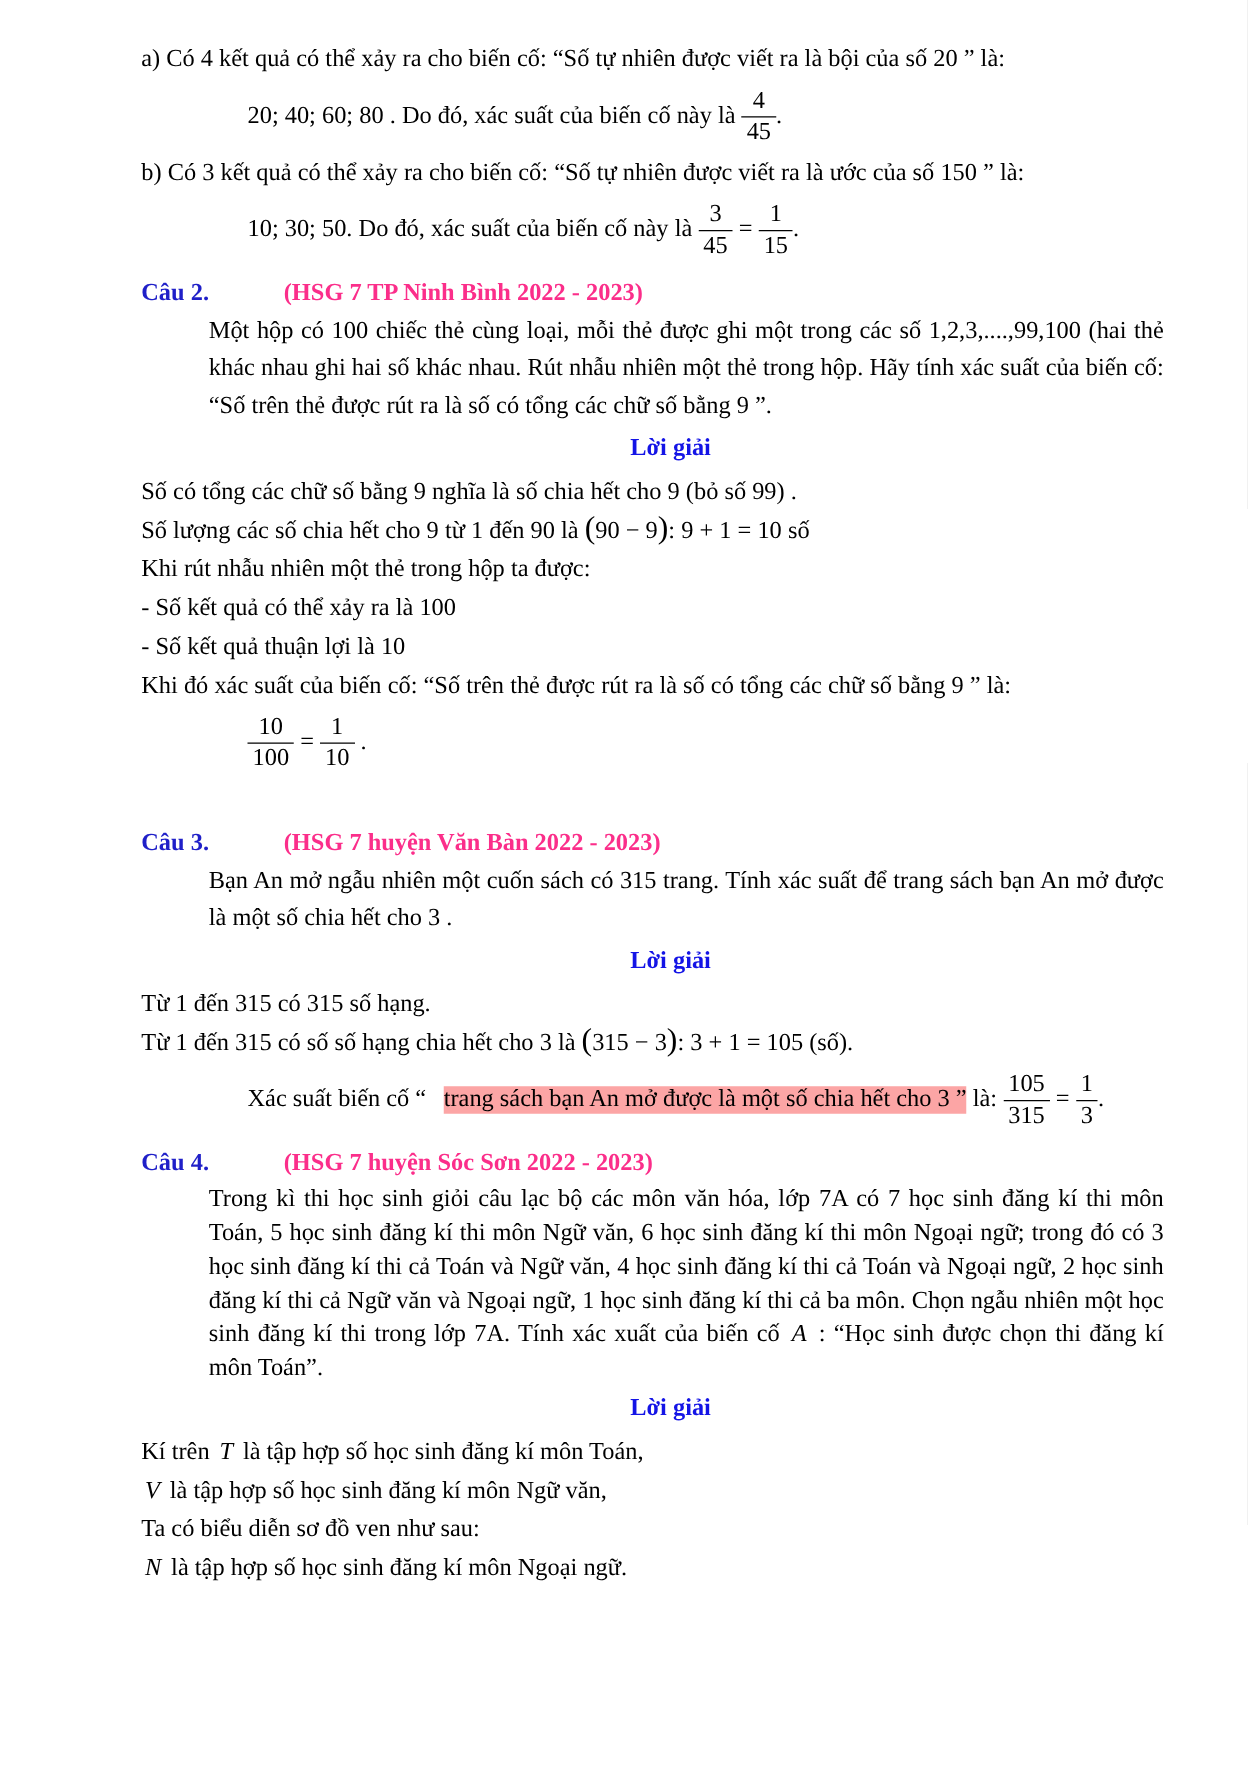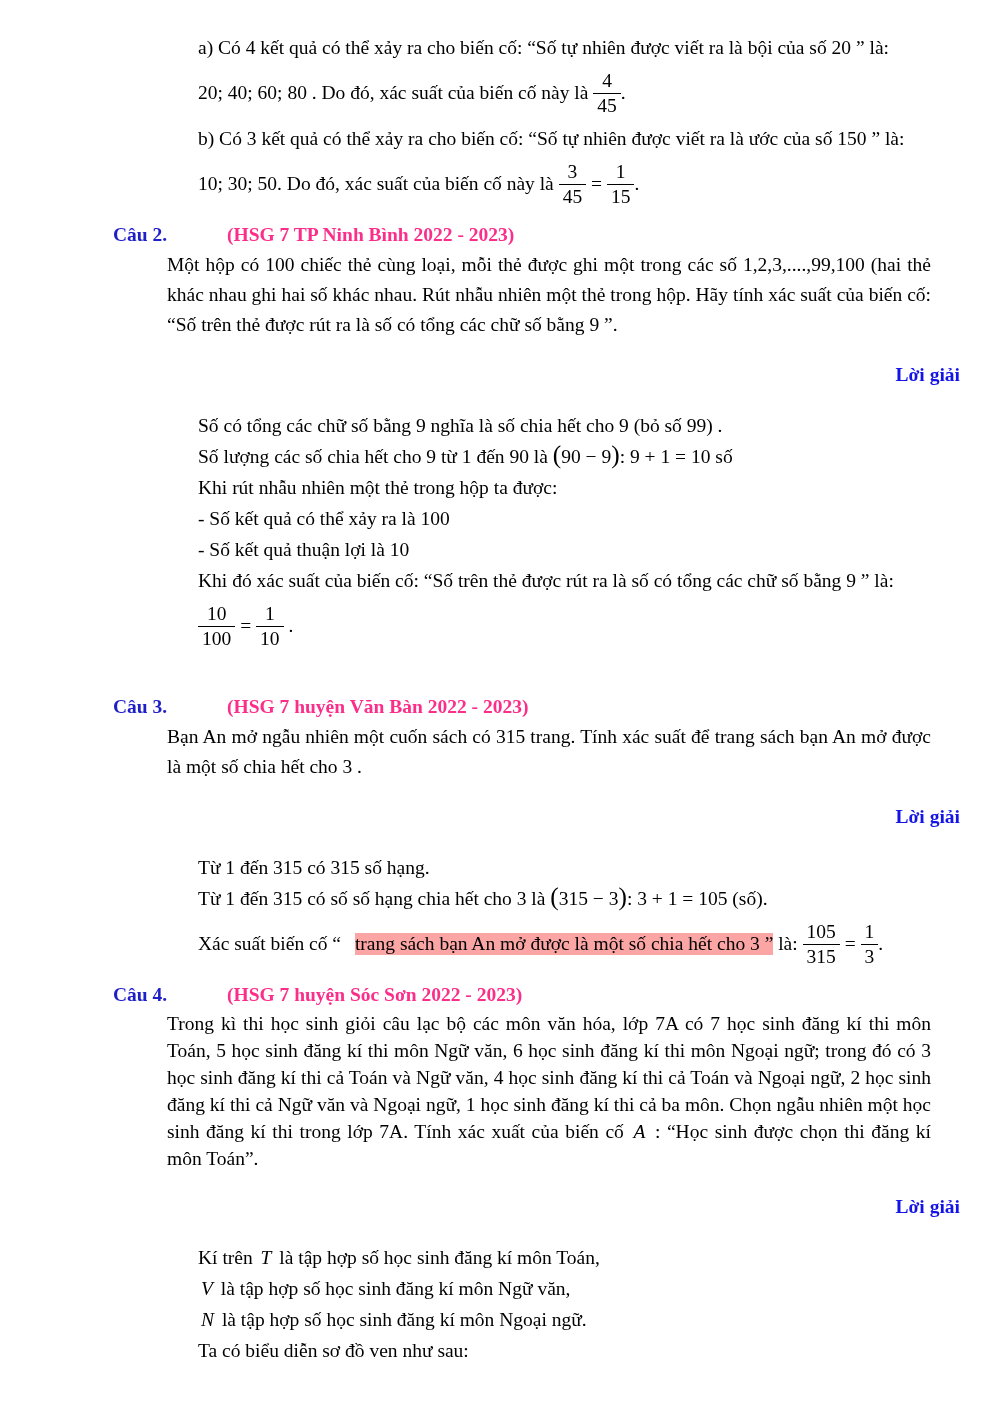--- a/index.html
+++ b/index.html
@@ -2,28 +2,28 @@
 <html style="--hdr-blue: #1f1fc8; --src-pink: #fb2e8a; --sol-blue: #1414e6;"><head>
 <meta charset="utf-8">
 <style>
   html,body{margin:0;padding:0;background:#e8e8e8;}
   .page{
     width:998px;height:1420px;background:#fff;box-sizing:border-box;
     padding:32px 38px 0 113px;overflow:hidden;
     font-family:"Liberation Serif",serif;font-size:19.5px;color:#000;
     margin:0 auto;position:relative;
   }
-  .line{margin-left:85px;line-height:31px;white-space:pre;}
+  .line{line-height:31px;white-space:pre;}
   .fline{margin-left:85px;display:flex;align-items:center;min-height:60px;white-space:pre;}
   .para{margin-left:54px;width:764px;text-align:justify;line-height:30px;}
   .para.tight{line-height:27px;}
   .hdr{display:flex;line-height:30px;margin-top:6px;font-weight:bold;gap:29px;}
   .hdr .ql{color:var(--hdr-blue,#1f1fc8);width:85px;flex:0 0 85px;}
   .hdr .qs{color:var(--src-pink,#fb2e8a);}
-  .sol{text-align:right;font-weight:bold;color:var(--sol-blue,#1414e6);line-height:30px;margin:20px 0;}
+  .sol{text-align:center;font-weight:bold;color:var(--sol-blue,#1414e6);line-height:30px;margin:4px 0;}
   .frac{display:inline-flex;flex-direction:column;align-items:center;line-height:1.22;vertical-align:middle;}
   .frac .n{padding:0 4px;}
   .frac .d{padding:0 4px;border-top:1.6px solid #000;}
   .bp{font-size:1.3em;line-height:1;}
   .var{font-style:italic;padding:0 3px;}
   .hl{background:#fca5a5;margin-left:14px;}
   .sp{height:30px;}
   .ind{}
 </style>
 </head>
@@ -58,15 +58,15 @@
     <div class="line"><span>Từ 1 đến 315 có số số hạng chia hết cho 3 là </span><span class="bp">(</span><span>315 − 3</span><span class="bp">)</span><span>: 3 + 1 = 105 (số).</span></div>
     <div class="fline"><span>Xác suất biến cố “</span><span class="hl">trang sách bạn An mở được là một số chia hết cho 3 ”</span><span> là: </span><span class="frac"><span class="n">105</span><span class="d">315</span></span><span> = </span><span class="frac"><span class="n">1</span><span class="d">3</span></span><span>.</span></div>
     <div class="hdr">
       <span class="ql">Câu 4.</span>
       <span class="qs">(HSG 7 huyện Sóc Sơn 2022 - 2023)</span>
     </div>
     <div class="para tight"><span>Trong kì thi học sinh giỏi câu lạc bộ các môn văn hóa, lớp 7A có 7 học sinh đăng kí thi môn Toán, 5 học sinh đăng kí thi môn Ngữ văn, 6 học sinh đăng kí thi môn Ngoại ngữ; trong đó có 3 học sinh đăng kí thi cả Toán và Ngữ văn, 4 học sinh đăng kí thi cả Toán và Ngoại ngữ, 2 học sinh đăng kí thi cả Ngữ văn và Ngoại ngữ, 1 học sinh đăng kí thi cả ba môn. Chọn ngẫu nhiên một học sinh đăng kí thi trong lớp 7A. Tính xác xuất của biến cố </span><span class="var">A</span><span> : “Học sinh được chọn thi đăng kí môn Toán”.</span></div>
     <div class="sol">Lời giải</div>
     <div class="line"><span>Kí trên </span><span class="var">T</span><span> là tập hợp số học sinh đăng kí môn Toán,</span></div>
     <div class="line ind"><span class="var">V</span><span> là tập hợp số học sinh đăng kí môn Ngữ văn,</span></div>
+    <div class="line"><span>Ta có biểu diễn sơ đồ ven như sau:</span></div>
     <div class="line ind"><span class="var">N</span><span> là tập hợp số học sinh đăng kí môn Ngoại ngữ.</span></div>
-    <div class="line"><span>Ta có biểu diễn sơ đồ ven như sau:</span></div>
   </div>
 
 </body></html>

